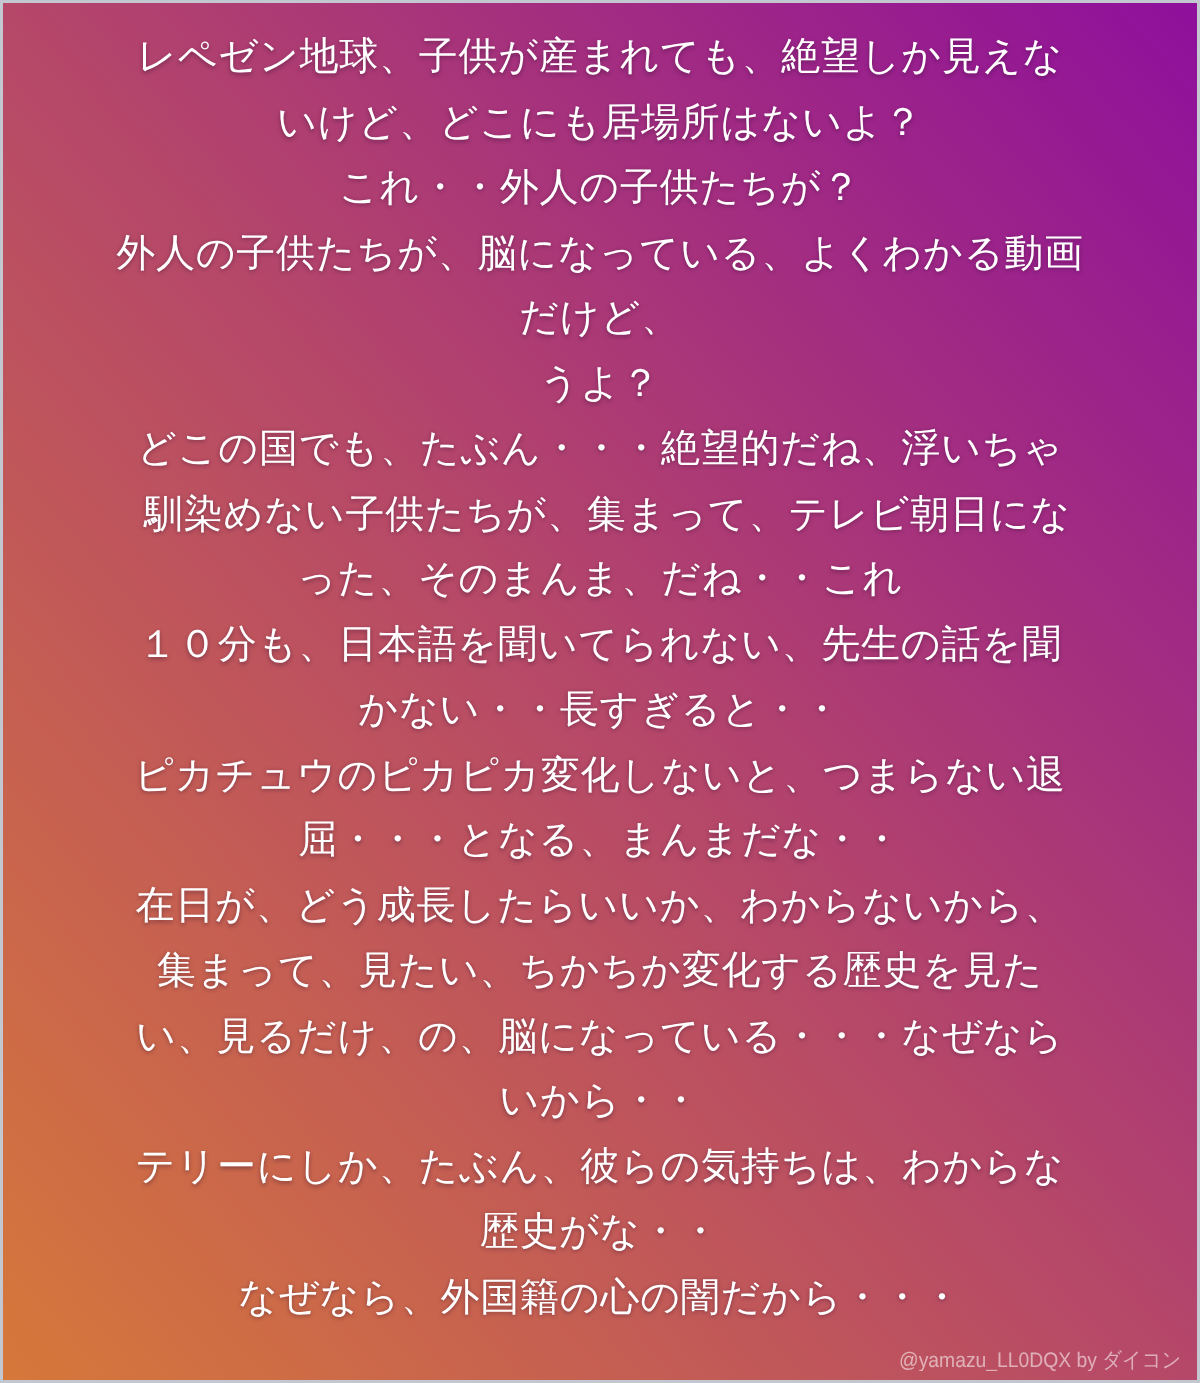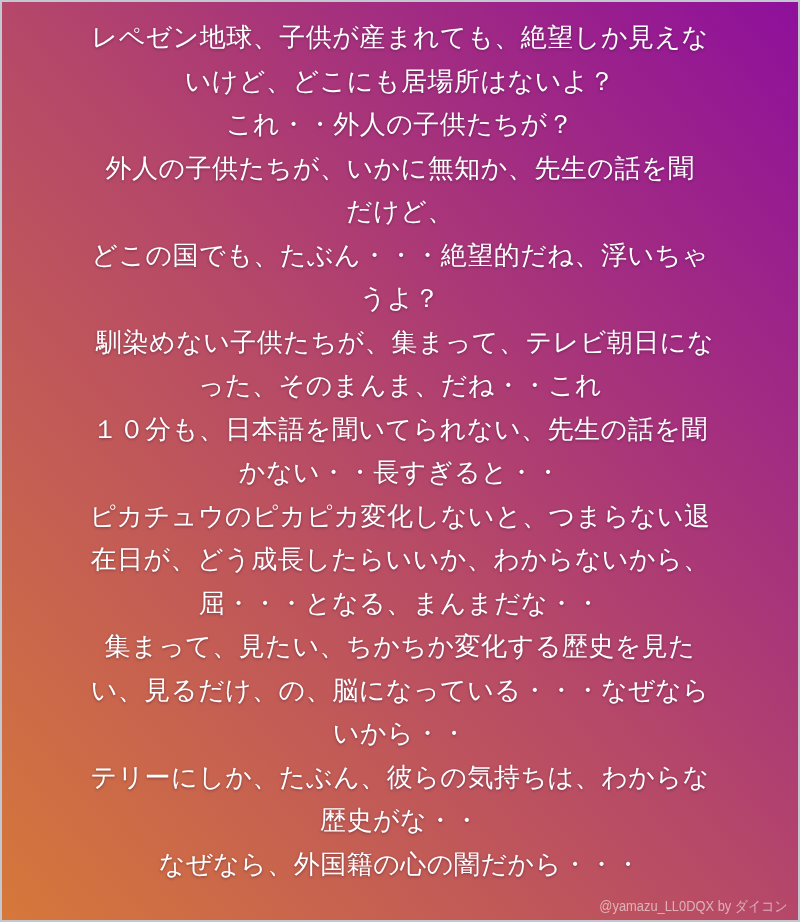--- a/index.html
+++ b/index.html
@@ -48,31 +48,31 @@
   }
 </style>
 </head>
 <body>
 
 <div class="poster" style="background: linear-gradient(to right top, rgb(214, 120, 58) 0%, rgb(181, 71, 105) 50%, rgb(142, 16, 156) 100%); border-color: rgb(195, 199, 207);">
   <div class="caption">
       <div class="caption-line" style="color: rgb(255, 255, 255);">レペゼン地球、子供が産まれても、絶望しか見えな</div>
       <div class="caption-line" style="color: rgb(255, 255, 255);">いけど、どこにも居場所はないよ？</div>
       <div class="caption-line" style="color: rgb(255, 255, 255);">これ・・外人の子供たちが？</div>
-      <div class="caption-line" style="color: rgb(255, 255, 255);">外人の子供たちが、いかに無知か、先生の話を聞</div>
+      <div class="caption-line" style="color: rgb(255, 255, 255);">外人の子供たちが、脳になっている、よくわかる動画</div>
       <div class="caption-line" style="color: rgb(255, 255, 255);">だけど、</div>
+      <div class="caption-line" style="color: rgb(255, 255, 255);">うよ？</div>
       <div class="caption-line" style="color: rgb(255, 255, 255);">どこの国でも、たぶん・・・絶望的だね、浮いちゃ</div>
-      <div class="caption-line" style="color: rgb(255, 255, 255);">うよ？</div>
       <div class="caption-line" style="color: rgb(255, 255, 255); margin-left: 10px;">馴染めない子供たちが、集まって、テレビ朝日にな</div>
       <div class="caption-line" style="color: rgb(255, 255, 255);">った、そのまんま、だね・・これ</div>
       <div class="caption-line" style="color: rgb(255, 255, 255);">１０分も、日本語を聞いてられない、先生の話を聞</div>
       <div class="caption-line" style="color: rgb(255, 255, 255);">かない・・長すぎると・・</div>
       <div class="caption-line" style="color: rgb(255, 255, 255);">ピカチュウのピカピカ変化しないと、つまらない退</div>
+      <div class="caption-line" style="color: rgb(255, 255, 255);">屈・・・となる、まんまだな・・</div>
       <div class="caption-line" style="color: rgb(255, 255, 255);">在日が、どう成長したらいいか、わからないから、</div>
-      <div class="caption-line" style="color: rgb(255, 255, 255);">屈・・・となる、まんまだな・・</div>
       <div class="caption-line" style="color: rgb(255, 255, 255);">集まって、見たい、ちかちか変化する歴史を見た</div>
       <div class="caption-line" style="color: rgb(255, 255, 255);">い、見るだけ、の、脳になっている・・・なぜなら</div>
       <div class="caption-line" style="color: rgb(255, 255, 255); text-align: center;">いから・・</div>
       <div class="caption-line" style="color: rgb(255, 255, 255);">テリーにしか、たぶん、彼らの気持ちは、わからな</div>
       <div class="caption-line" style="color: rgb(255, 255, 255);">歴史がな・・</div>
       <div class="caption-line" style="color: rgb(255, 255, 255);">なぜなら、外国籍の心の闇だから・・・</div>
     </div>
   <div class="watermark">@yamazu_LL0DQX by ダイコン</div>
 </div>
 

